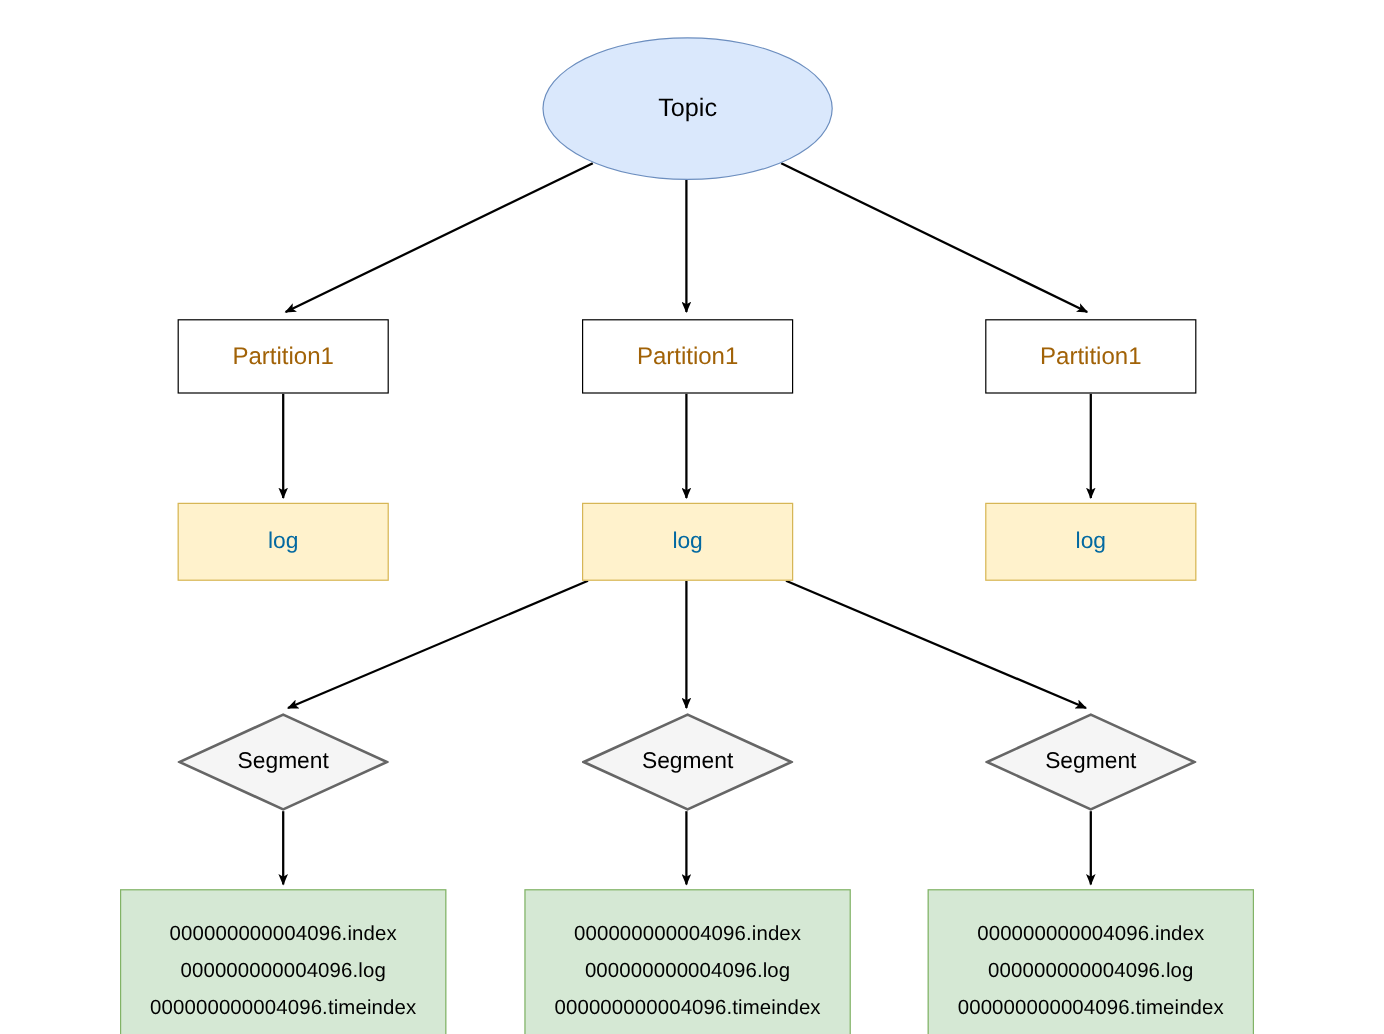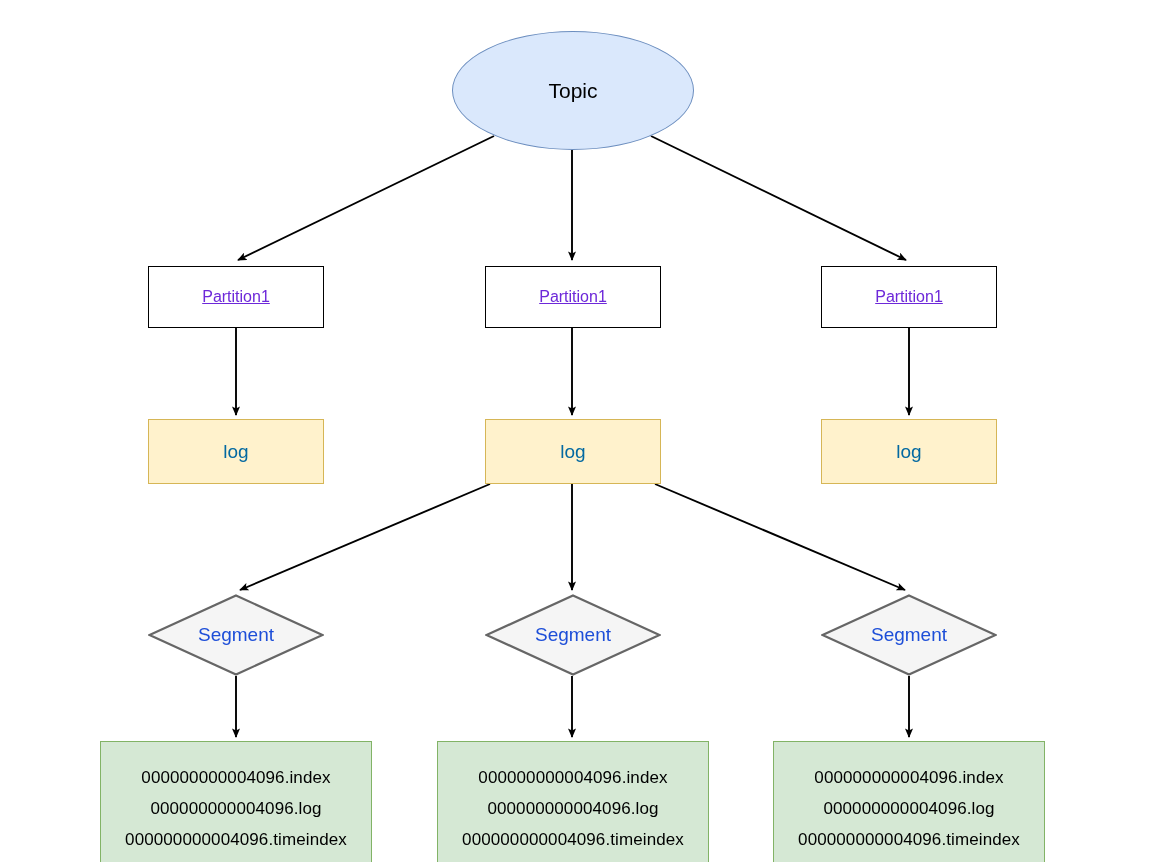--- a/index.html
+++ b/index.html
@@ -42,38 +42,37 @@
     border: 1.6px solid #6c8ebf;
     color: #000000;
     font-size: 21px;
     line-height: 1.2;
   }
 
   
   .node-partition {
     background: #ffffff;
     border: 1.8px solid #000000;
-    color: #6d28d9;
-    font-size: 16px;
-    text-decoration: underline;
+    color: #a16207;
+    font-size: 20px;
   }
 
   
   .node-log {
     background: #fff2cc;
     border: 1.6px solid #d6b656;
     color: #0369a1;
     font-size: 19px;
   }
 
   
   .node-segment {
     background: transparent;
     border: none;
-    color: #1d4ed8;
+    color: #000000;
     font-size: 19px;
   }
   .node-segment .diamond-shape {
     position: absolute;
     left: 0;
     top: 0;
     width: 100%;
     height: 100%;
   }
   .node-segment .diamond-label {

